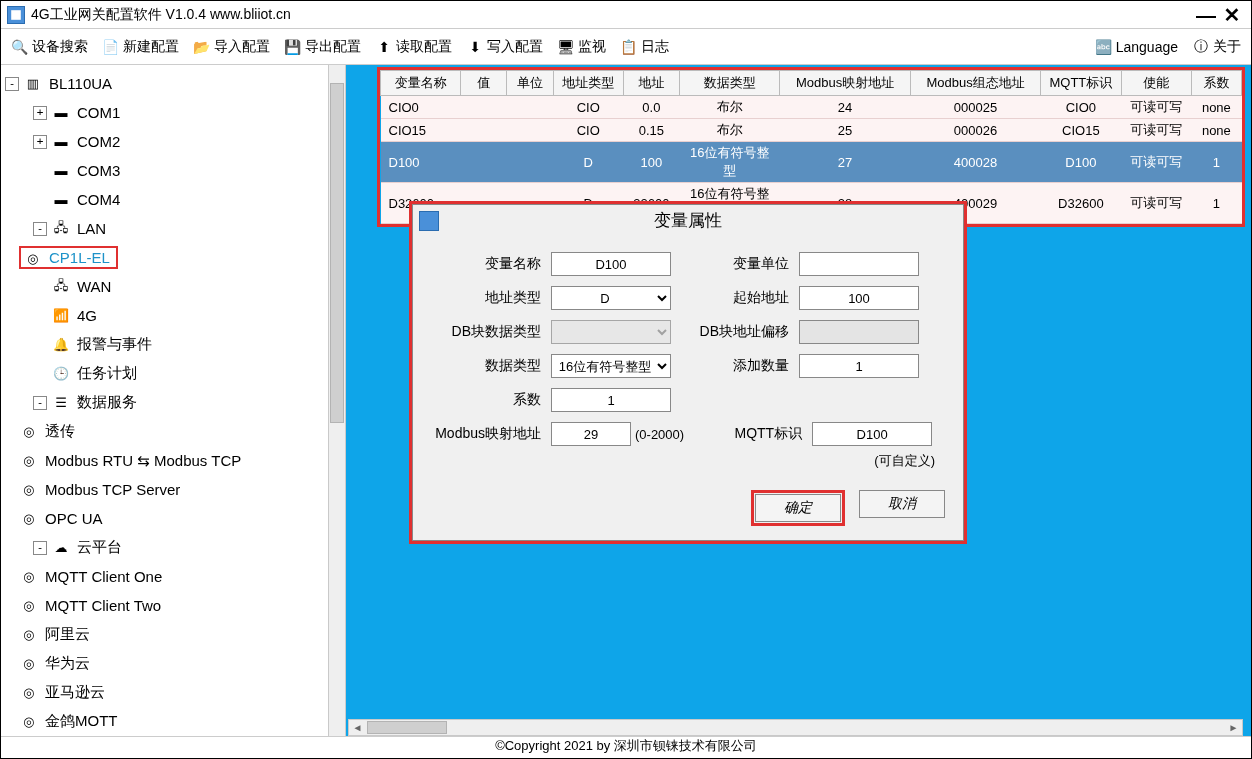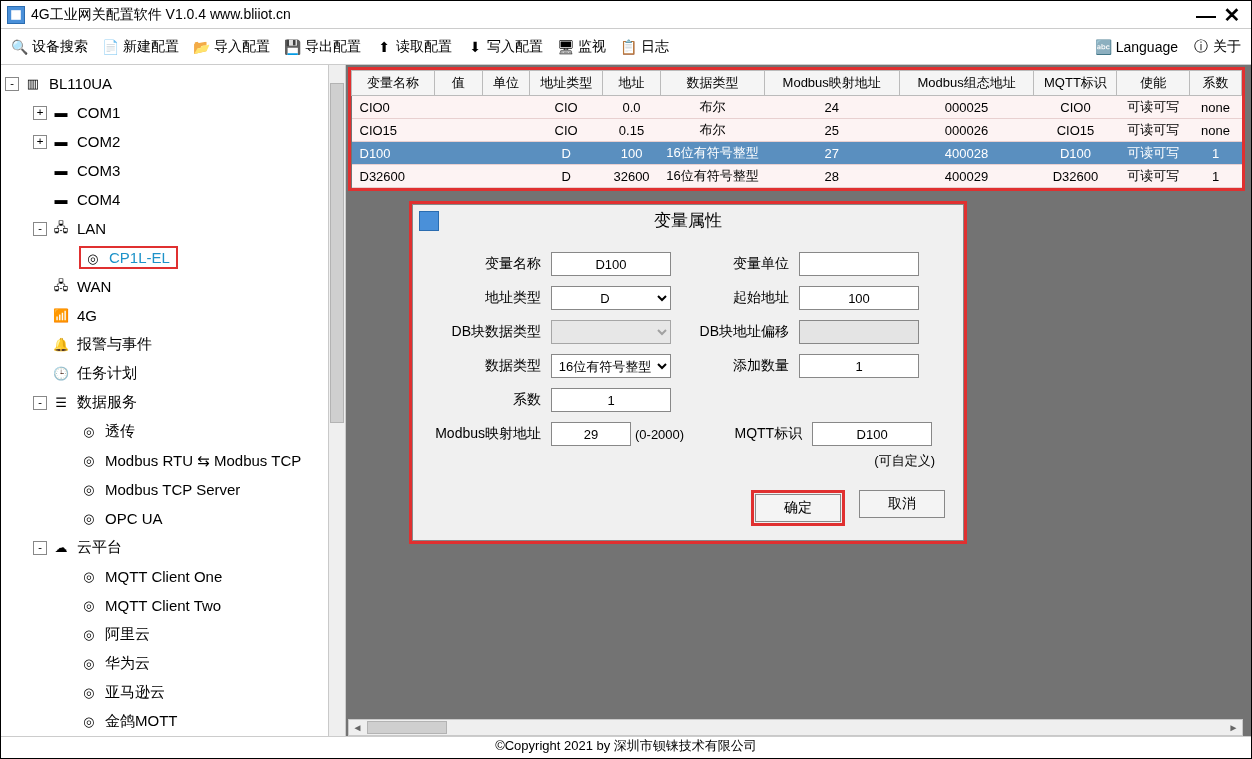--- a/index.html
+++ b/index.html
@@ -17,21 +17,21 @@
 .main { flex: 1; display: flex; overflow: hidden; }
 .tree-panel { width: 345px; border-right: 1px solid #ccc; overflow-y: auto; padding: 4px 0; position: relative; }
 .tree { list-style: none; }
 .tree-node { display: flex; align-items: center; height: 29px; cursor: pointer; white-space: nowrap; }
 .exp { width: 14px; height: 14px; border: 1px solid #888; display: inline-flex; align-items: center; justify-content: center; font-size: 11px; line-height: 1; margin-right: 4px; background: #fff; font-family: monospace; }
 .noexp { width: 14px; margin-right: 4px; display: inline-block; }
 .node-icon { width: 20px; height: 16px; display: inline-flex; align-items: center; justify-content: center; margin-right: 6px; }
 .node-label { font-size: 15px; }
 .selected-node { border: 2px solid #e03030; padding: 1px 6px 1px 2px; }
 .selected-node .node-label { color: #1d92c9; }
-.content { flex: 1; position: relative; background: #737373; overflow: hidden; }
+.content { flex: 1; position: relative; background: #0ea5e9; overflow: hidden; padding-left: 29px; }
 .table-wrap { border: 3px solid #e03030; margin: 2px 6px 0 2px; }
 table.data { width: 100%; border-collapse: collapse; font-size: 13px; }
 table.data th { background: #f5f5f5; border: 1px solid #bbb; padding: 3px 4px; font-weight: normal; text-align: center; }
 table.data td { border-bottom: 1px solid #e8d0d0; padding: 2px 4px; text-align: center; background: #fdf3f3; }
 table.data tr.sel td { background: #5a8fbf; color: #fff; }
 table.data td.left { text-align: left; padding-left: 8px; }
 .dialog-wrap { border: 3px solid #e03030; position: absolute; left: 63px; top: 136px; width: 558px; }
 .dialog { background: #f0f0f0; border: 1px solid #888; }
 .dlg-title { display: flex; align-items: center; padding: 4px 6px; }
 .dlg-title .dlg-icon { width: 20px; height: 20px; background: #4a90d9; border: 1px solid #2a6cb0; margin-right: 8px; }
@@ -39,30 +39,30 @@
 .dlg-body { padding: 16px 10px 6px 10px; }
 .form-row { display: flex; align-items: center; margin-bottom: 10px; }
 .form-row .col { display: flex; align-items: center; }
 .form-row label { width: 128px; text-align: right; padding-right: 10px; font-size: 14px; }
 .form-row input, .form-row select { width: 120px; height: 24px; border: 1px solid #888; background: #fff; text-align: center; font-size: 13px; font-family: inherit; }
 .form-row input[disabled], .form-row select[disabled] { background: #e4e4e4; }
 .form-row .hint { font-size: 13px; margin-left: 4px; }
 .hint-right { text-align: right; padding-right: 18px; font-size: 13px; margin-top: -4px; margin-bottom: 8px; }
 .dlg-buttons { display: flex; justify-content: flex-end; gap: 14px; padding: 6px 18px 14px 0; }
 .dlg-buttons .btn-wrap { display: inline-block; }
-.dlg-buttons button { width: 86px; height: 28px; border: 1px solid #888; background: #f4f4f4; cursor: pointer; font-size: 14px; font-family: inherit; }
+.dlg-buttons button { width: 86px; height: 28px; border: 1px solid #888; background: #f4f4f4; cursor: pointer; font-size: 14px; font-family: inherit; font-style: italic; }
 .ok-wrap { border: 3px solid #e03030; padding: 1px; }
 .hscroll { position: absolute; bottom: 0; left: 2px; right: 8px; height: 17px; background: #efefef; border: 1px solid #c9c9c9; }
 .hscroll .thumb { position: absolute; left: 18px; top: 1px; bottom: 1px; width: 80px; background: #cfcfcf; border: 1px solid #b3b3b3; }
 .hscroll .arL, .hscroll .arR { position: absolute; top: 0; bottom: 0; width: 17px; display: flex; align-items: center; justify-content: center; font-size: 10px; color: #666; }
 .hscroll .arL { left: 0; } .hscroll .arR { right: 0; }
 .vscroll-tree { position: absolute; right: 0; top: 0; bottom: 0; width: 17px; background: #efefef; border-left: 1px solid #c9c9c9; }
 .vscroll-tree .thumb { position: absolute; left: 1px; right: 1px; top: 18px; height: 340px; background: #cfcfcf; border: 1px solid #b3b3b3; }
 .footer { height: 22px; border-top: 1px solid #ccc; display: flex; align-items: flex-start; justify-content: center; font-size: 13px; }
-.ind0 { padding-left: 4px; } .ind1 { padding-left: 32px; } .ind2 { padding-left: 60px; }
+.ind0 { padding-left: 4px; } .ind1 { padding-left: 32px; } .ind2 { }
 </style>
 </head>
 <body>
 
 <div class="window">
 
   <div class="titlebar">
     <span class="app-icon">
         <svg viewBox="0 0 10 10">
           <rect x="1" y="1" width="8" height="8" fill="#fff"></rect>

